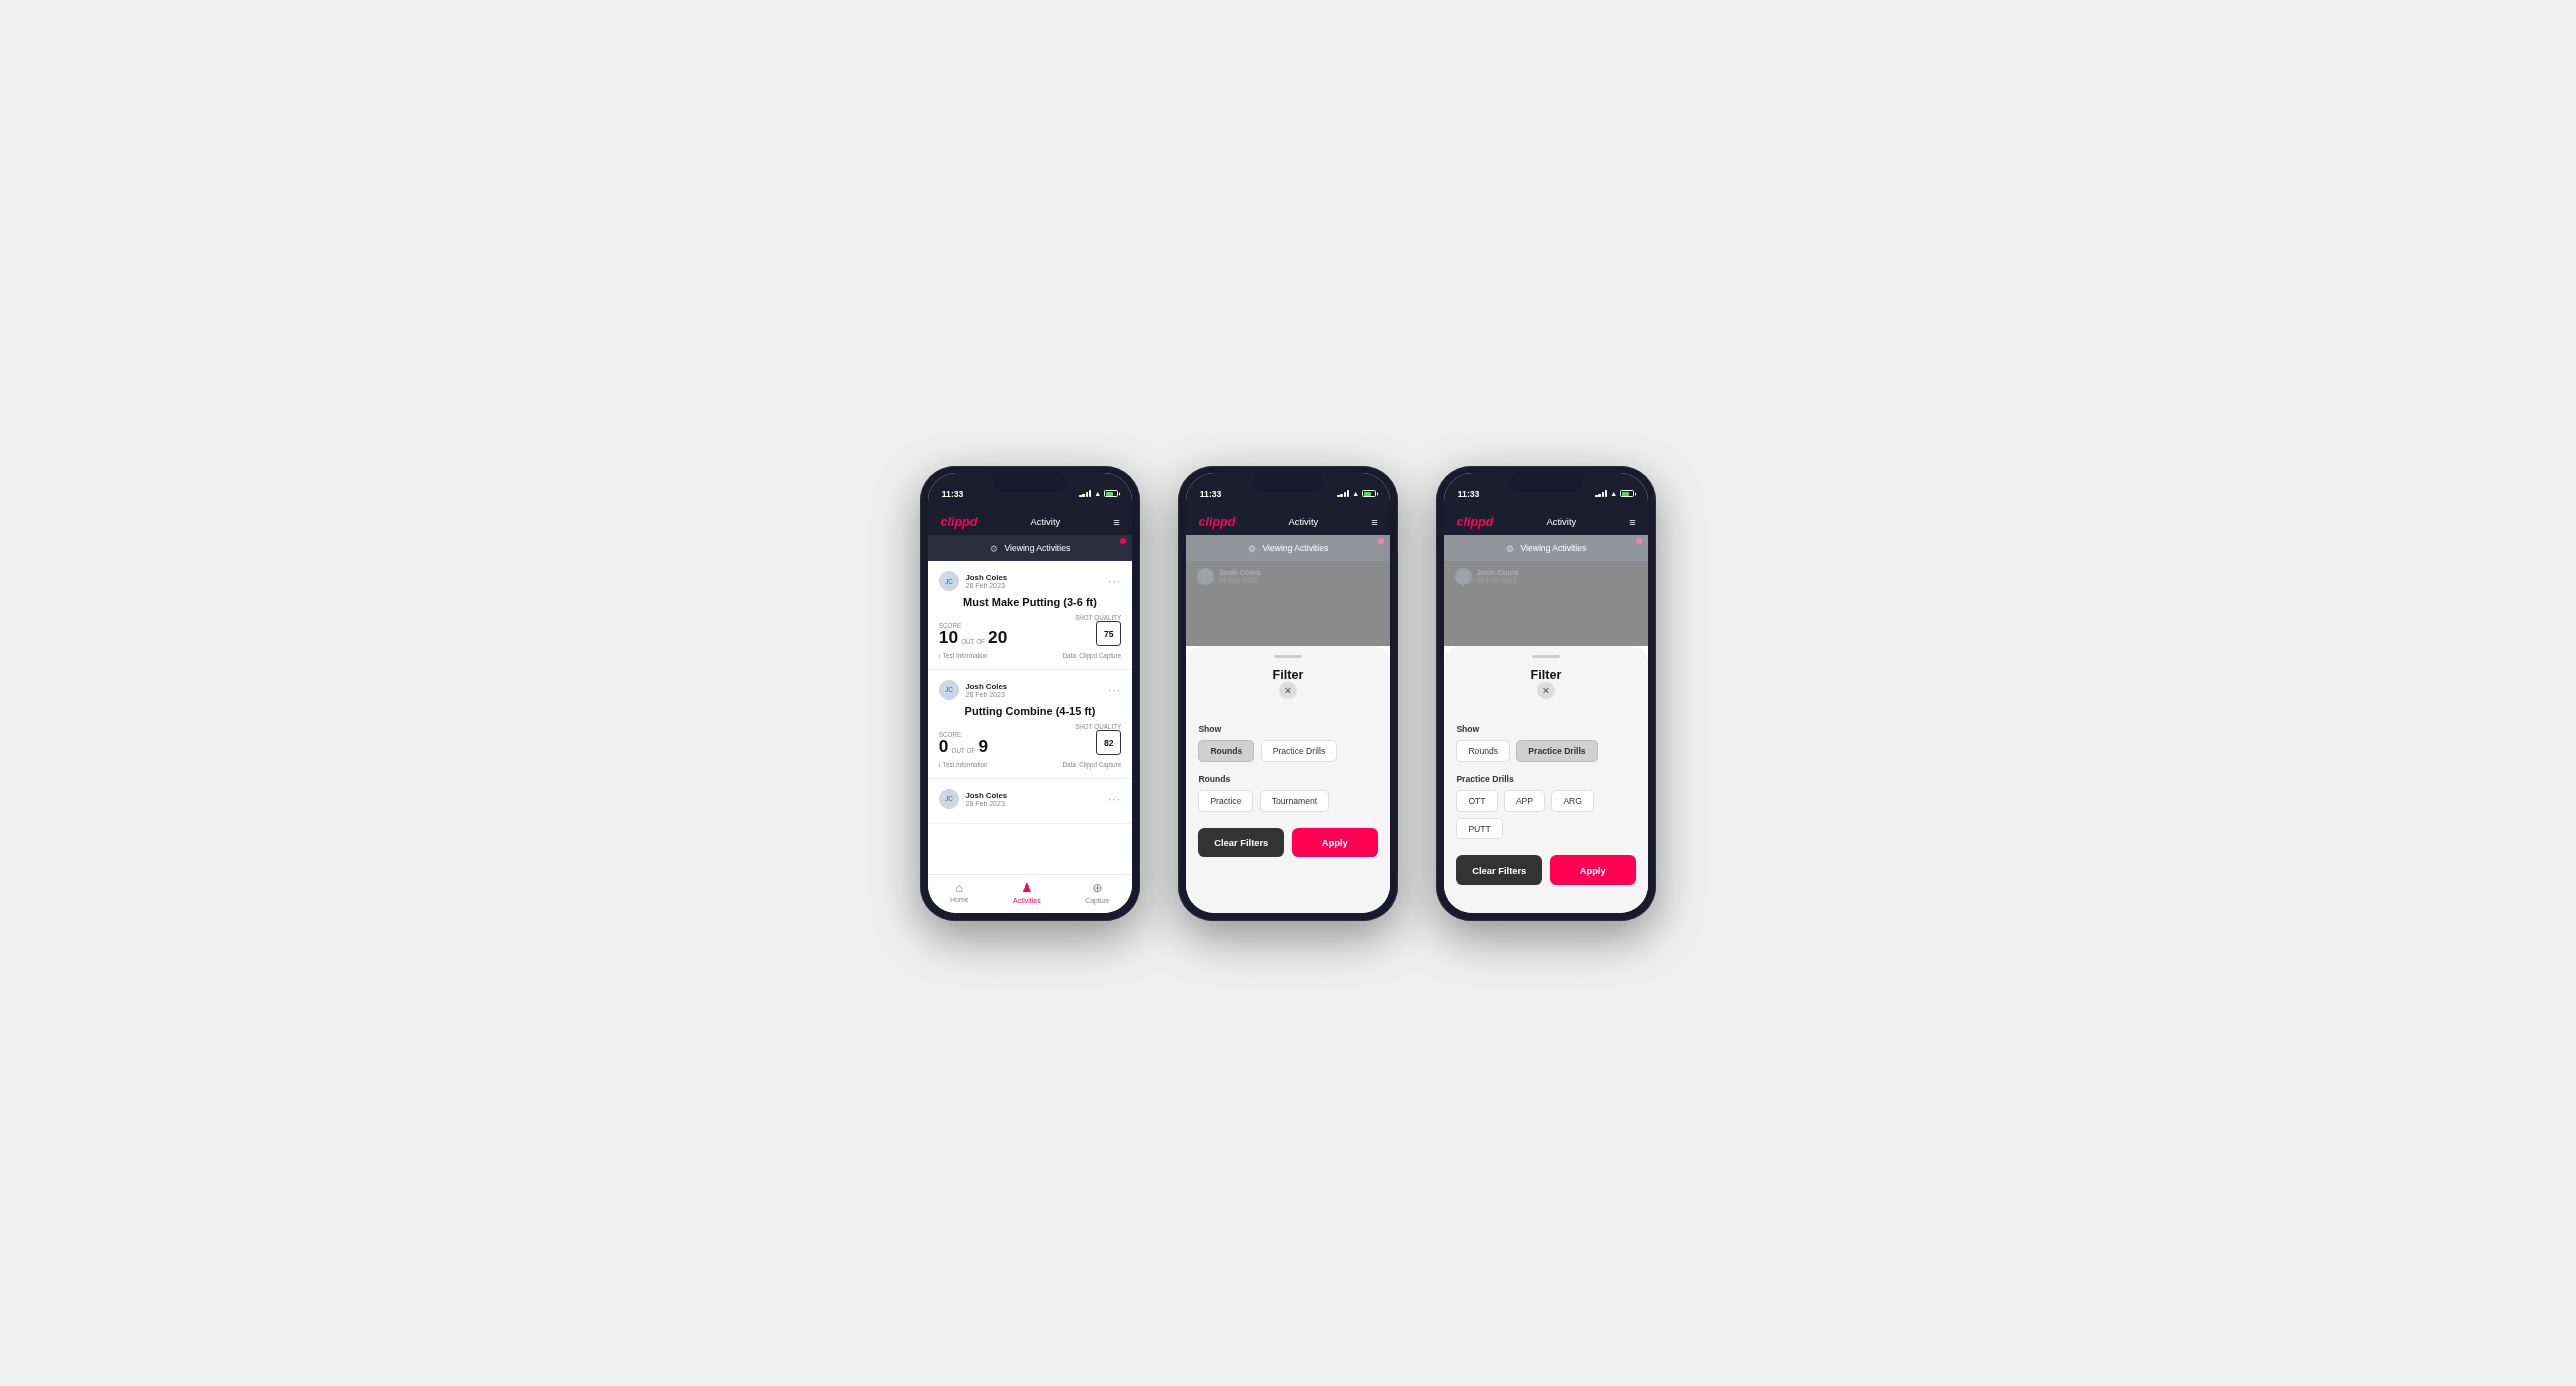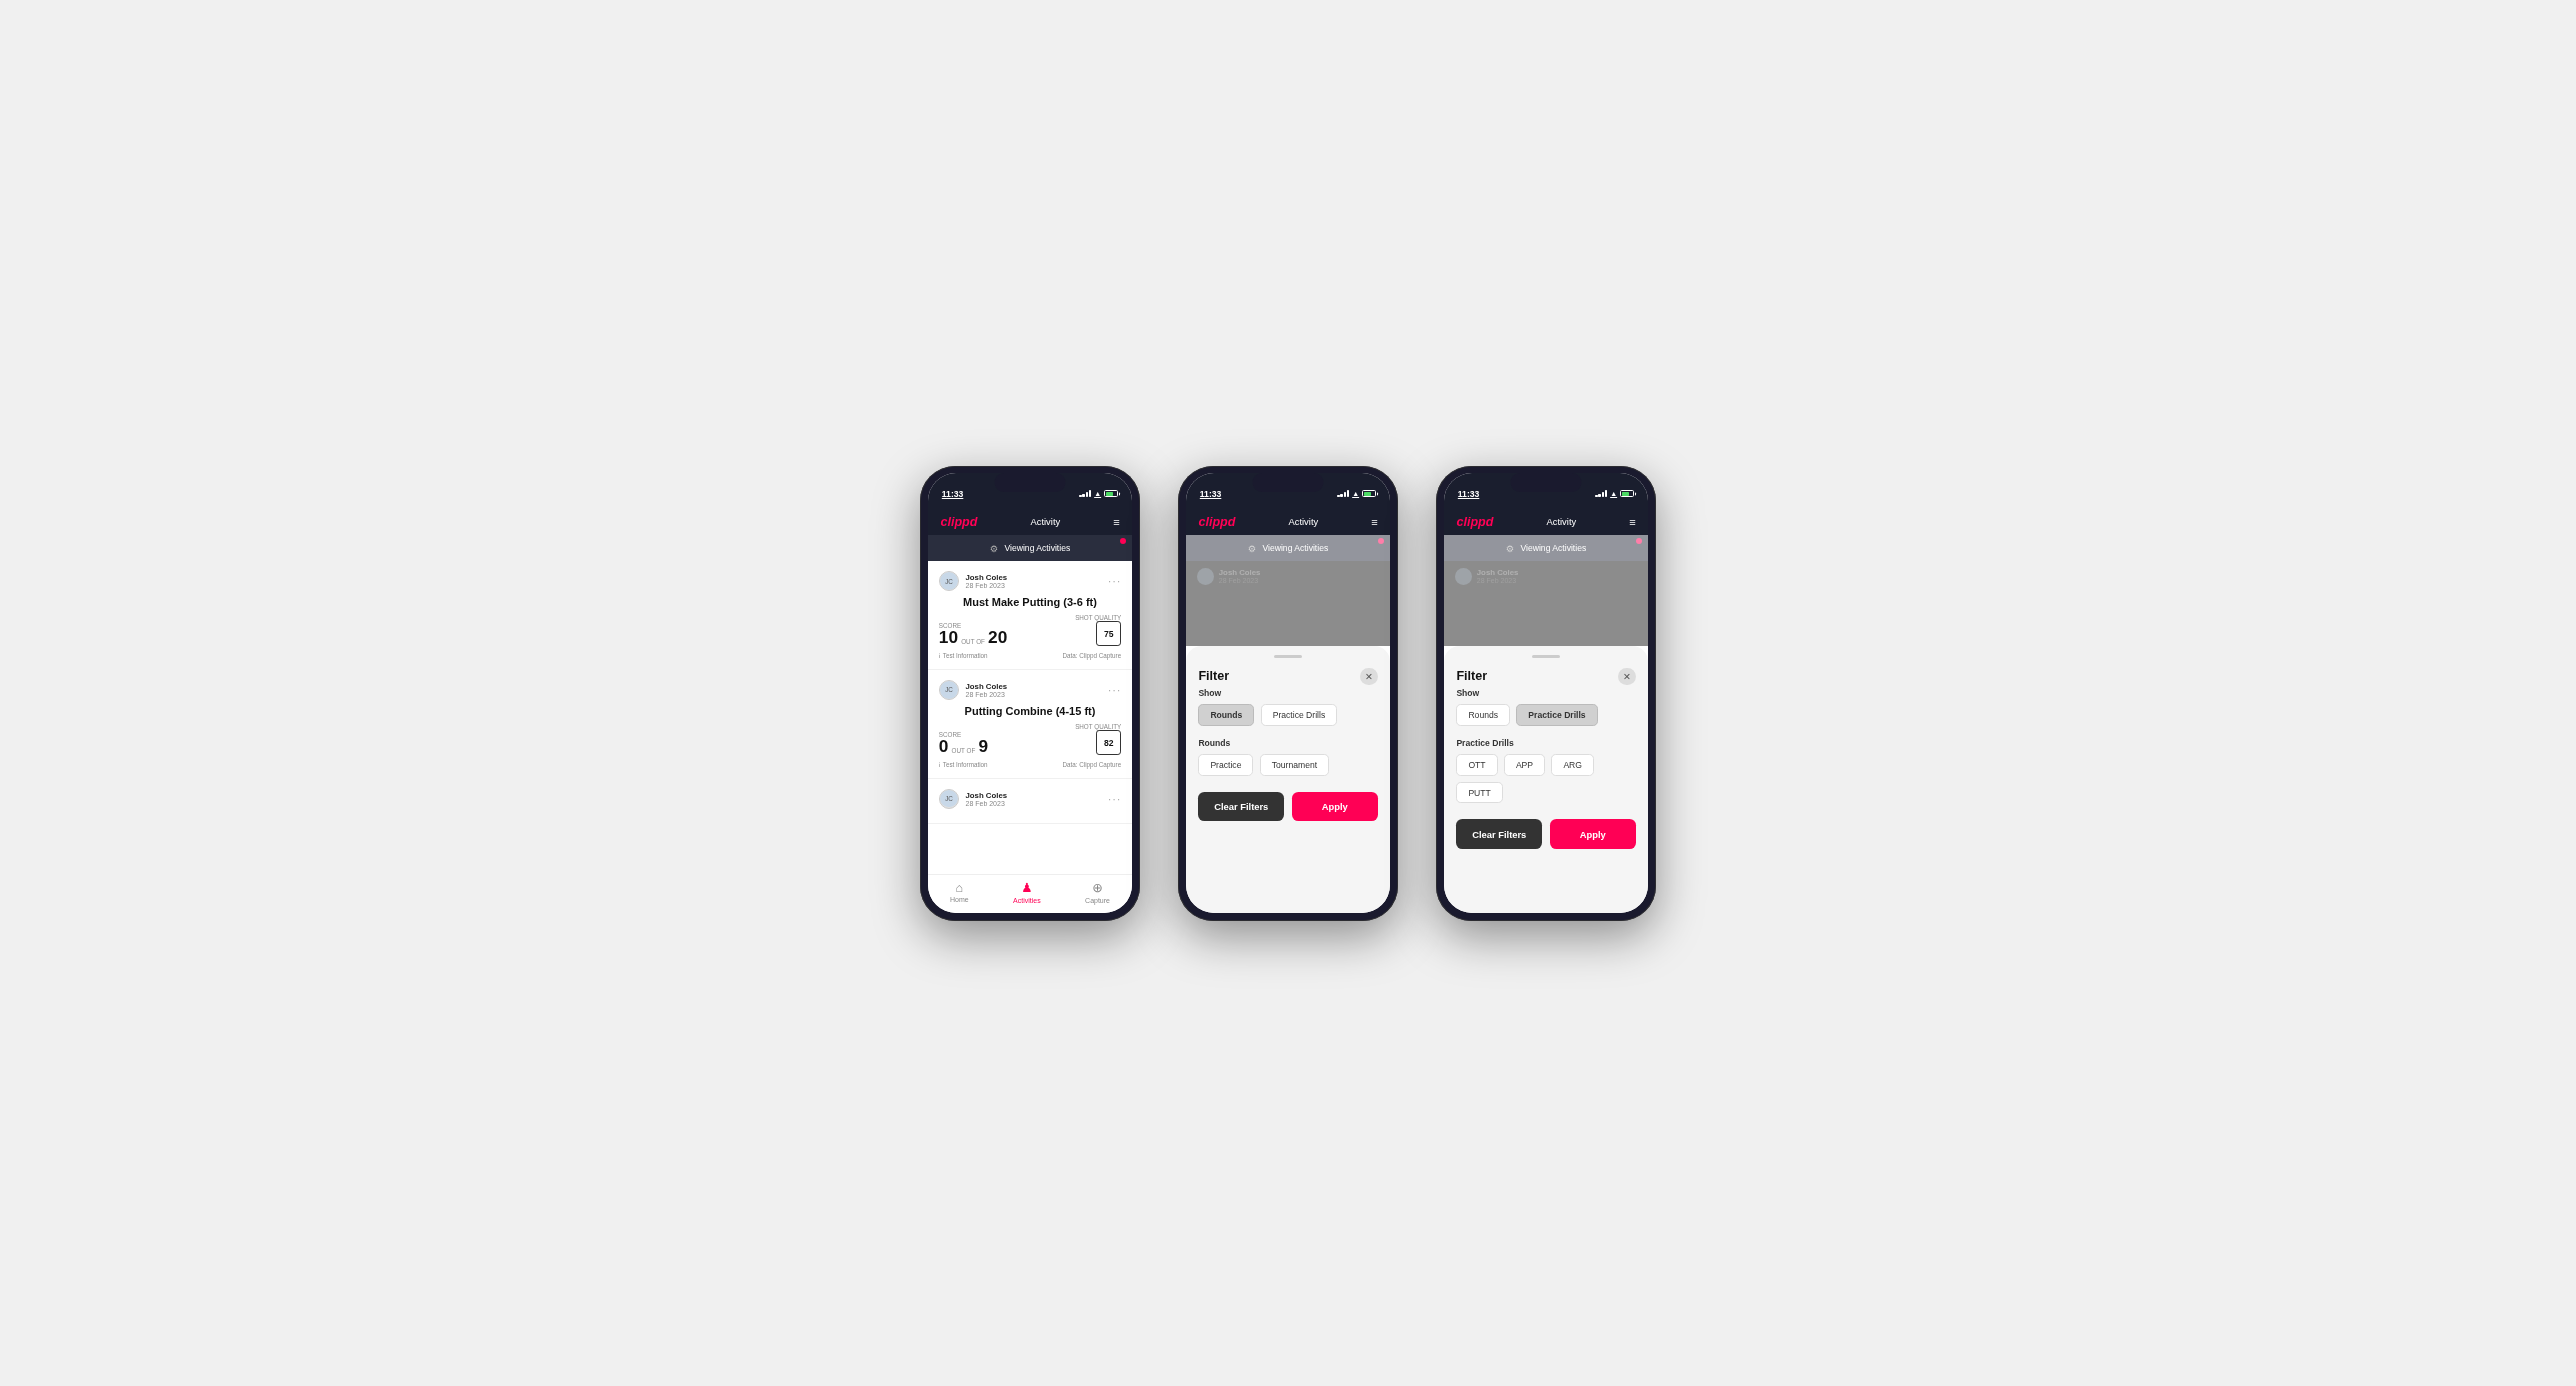--- a/index.html
+++ b/index.html
@@ -57,21 +57,20 @@
       background: #1a1e2e;
       color: #fff;
       display: flex;
       justify-content: space-between;
       align-items: center;
       padding: 11px 14px 4.7px;
       font-size: 7.8px;
       font-weight: 600;
       height: 35px;
       flex-shrink: 0;
-      text-decoration: underline;
     }
     .status-bar .time { font-size: 8.6px; font-weight: 700; }
     .status-icons { display: flex; gap: 3.1px; align-items: center; }
     .signal-bars { display: flex; gap: 0.8px; align-items: flex-end; }
     .signal-bars span {
       width: 2.4px;
       background: #fff;
       border-radius: 0.8px;
     }
     .wifi-icon { font-size: 7px; }
@@ -264,21 +263,22 @@
       width: 28px;
       height: 3.1px;
       background: #ccc;
       border-radius: 1.6px;
       margin: 0 auto 9.4px;
     }
     .sheet-header {
       display: flex;
       justify-content: space-between;
       align-items: center;
-      margin-bottom: 3px;
+      margin-bottom: 25px;
+      flex-direction: column;
     }
     .sheet-title { font-size: 12.6px; font-weight: 700; color: #111; }
     .close-btn {
       width: 17.3px;
       height: 17.3px;
       border-radius: 50%;
       background: #ddd;
       display: flex;
       align-items: center;
       justify-content: center;

